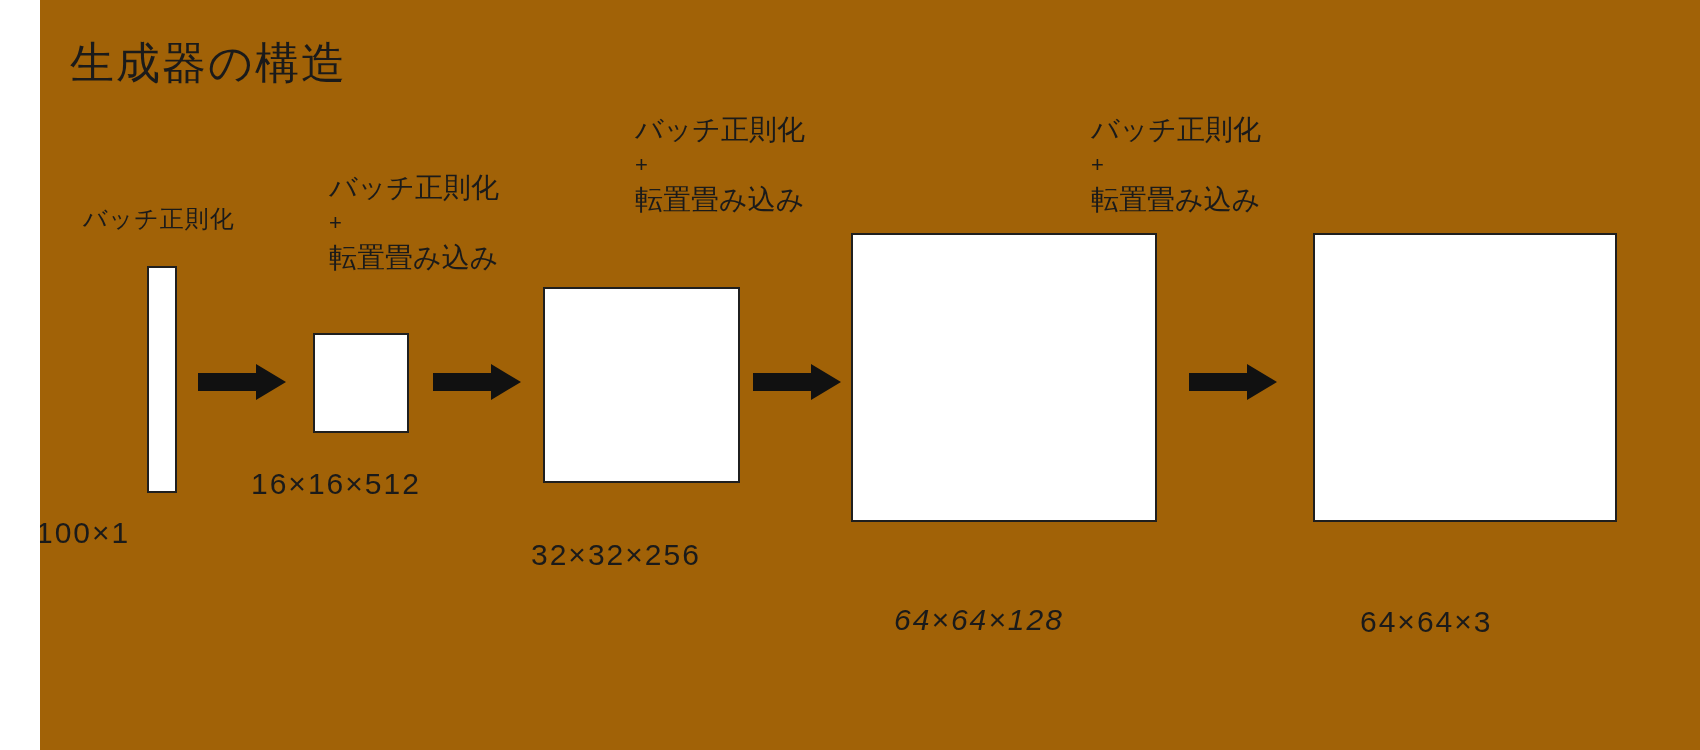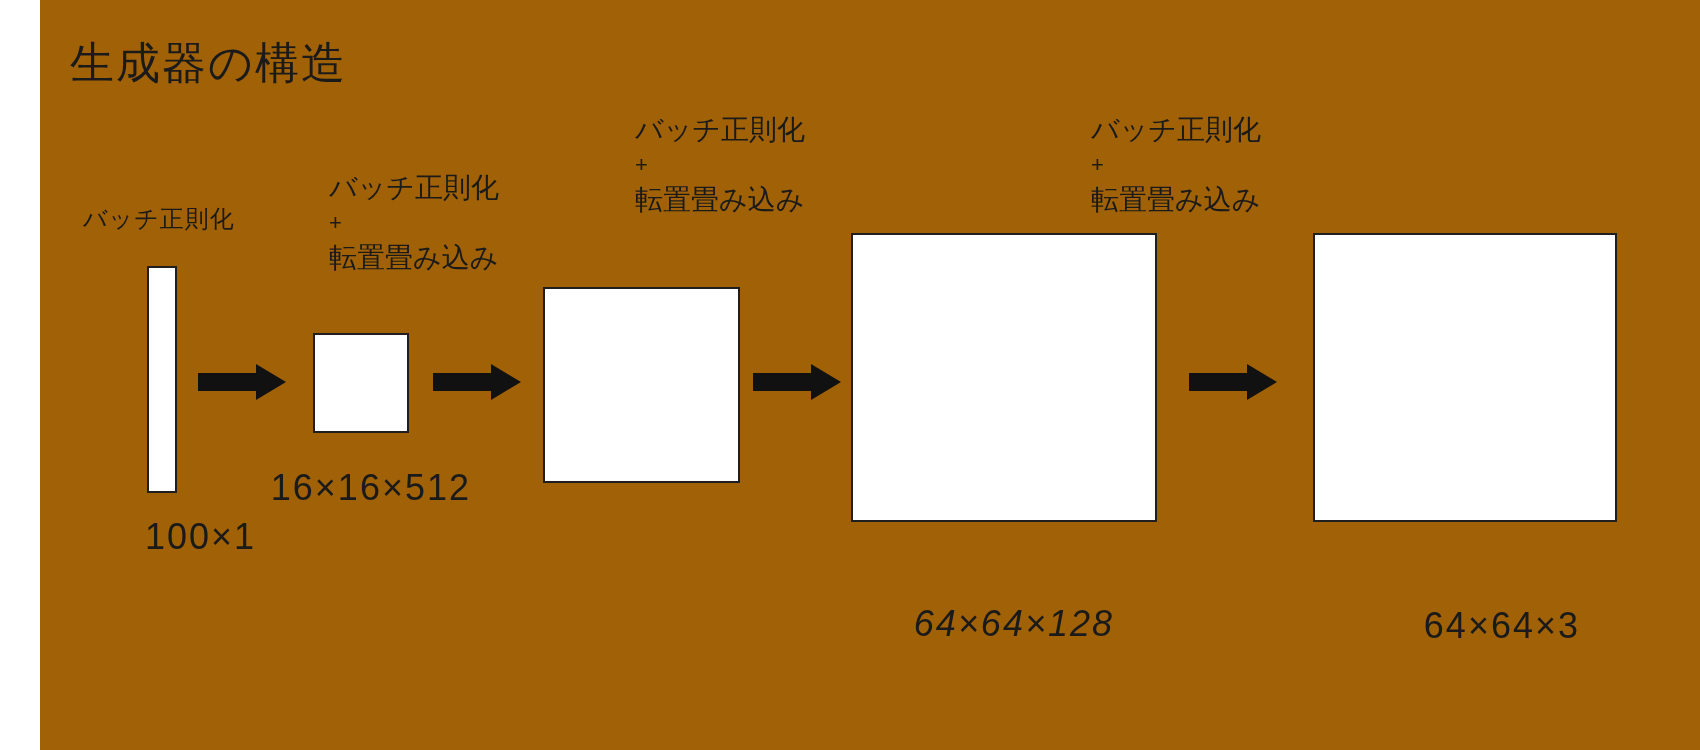--- a/index.html
+++ b/index.html
@@ -38,23 +38,23 @@
     border: 2px solid #1f1f1f;
     background: #ffffff;
   }
   .noise-box  { left: 107px;  top: 266px; width: 30px;  height: 227px; }
   .fm-box-1   { left: 273px;  top: 333px; width: 96px;  height: 100px; }
   .fm-box-2   { left: 503px;  top: 287px; width: 197px; height: 196px; }
   .fm-box-3   { left: 811px;  top: 233px; width: 306px; height: 289px; }
   .fm-box-4   { left: 1273px; top: 233px; width: 304px; height: 289px; }
 
   .dim-label {
-    font-size: 36px;
+    font-size: 30px;
     letter-spacing: 2px;
-    text-align: right;
+    text-align: left;
     width: 220px;
     white-space: nowrap;
   }
   .dim-noise { left: -4px;  top: 516px; }
   .dim-1     { left: 211px; top: 467px; }
   .dim-2     { left: 491px; top: 538px; }
   .dim-3     { left: 854px; top: 603px; font-style: italic; }
   .dim-4     { left: 1320px; top: 605px; }
 
   .op-label {
@@ -103,20 +103,21 @@
     <div class="plus-line">+</div>
     <div>転置畳み込み</div>
   </div>
   <div class="abs flow-arrow arrow-2">
     <svg viewBox="0 0 88 36" aria-hidden="true">
       <polygon points="0,9 58,9 58,0 88,18 58,36 58,27 0,27"></polygon>
     </svg>
   </div>
 
   <div class="abs box fm-box-2"></div>
+  <div class="abs dim-label dim-2">32×32×256</div>
 
   <div class="abs op-label bn-label-2">
     <div>バッチ正則化</div>
     <div class="plus-line">+</div>
     <div>転置畳み込み</div>
   </div>
   <div class="abs flow-arrow arrow-3">
     <svg viewBox="0 0 88 36" aria-hidden="true">
       <polygon points="0,9 58,9 58,0 88,18 58,36 58,27 0,27"></polygon>
     </svg>

